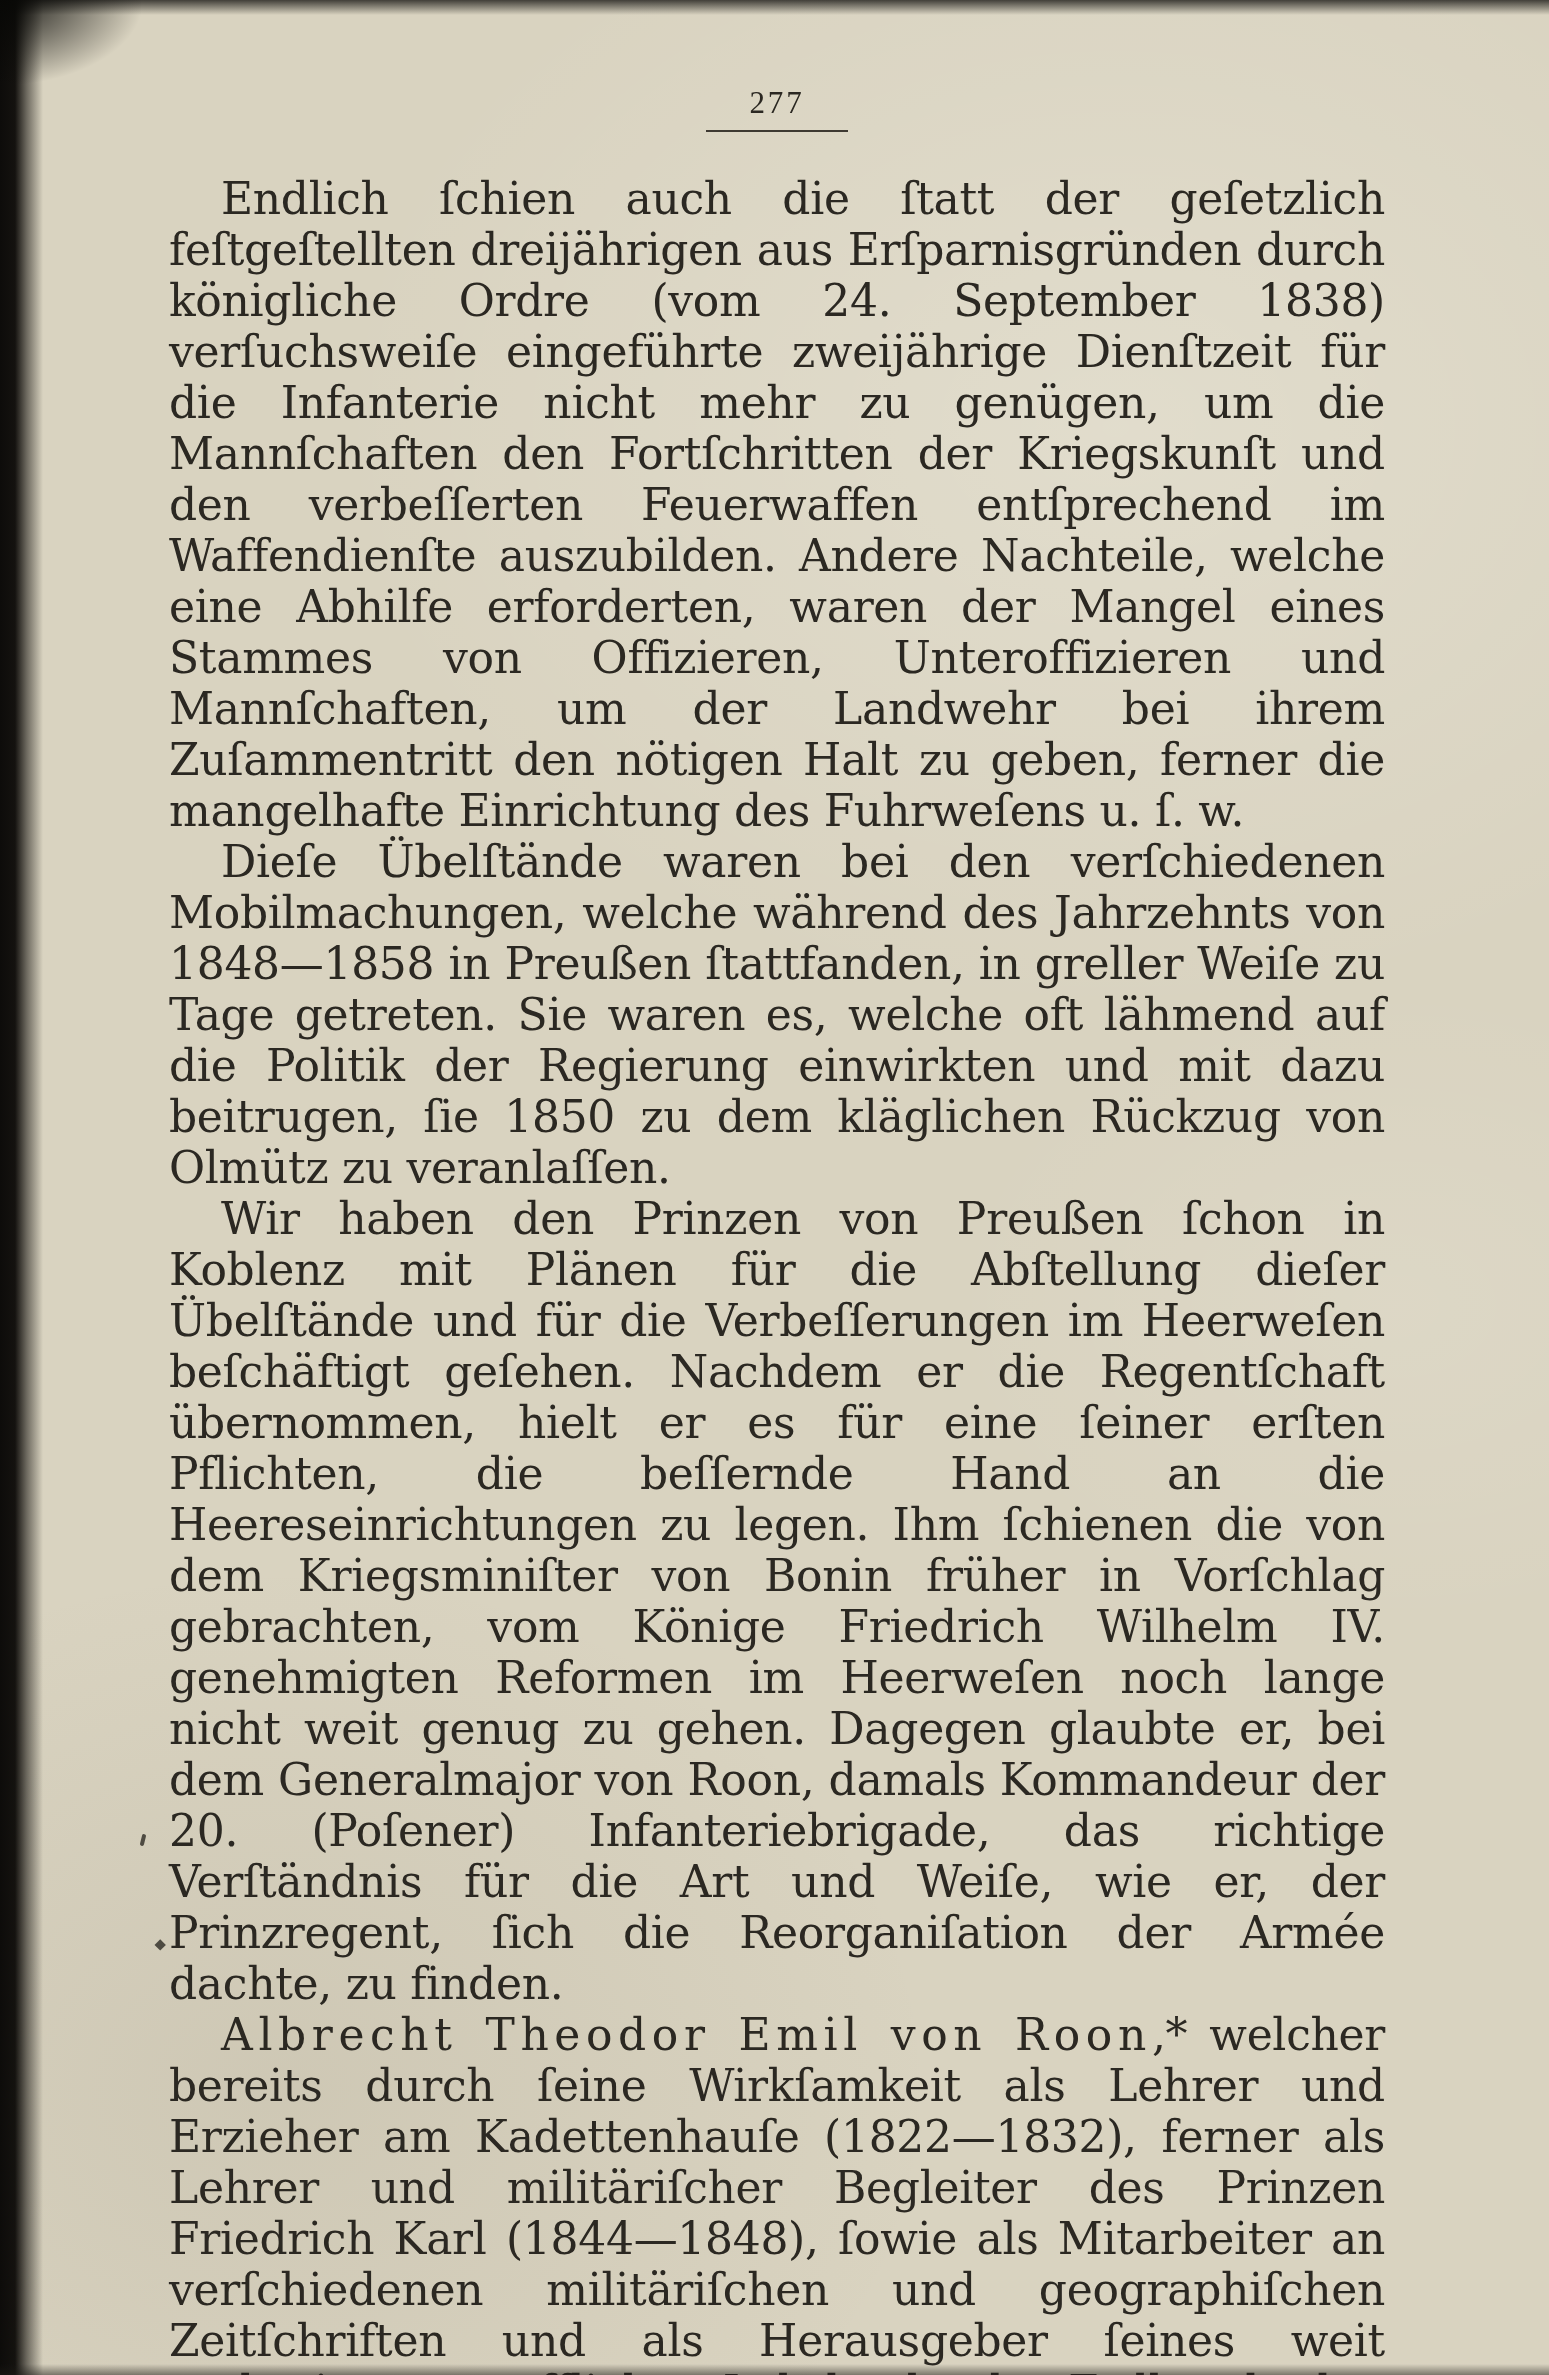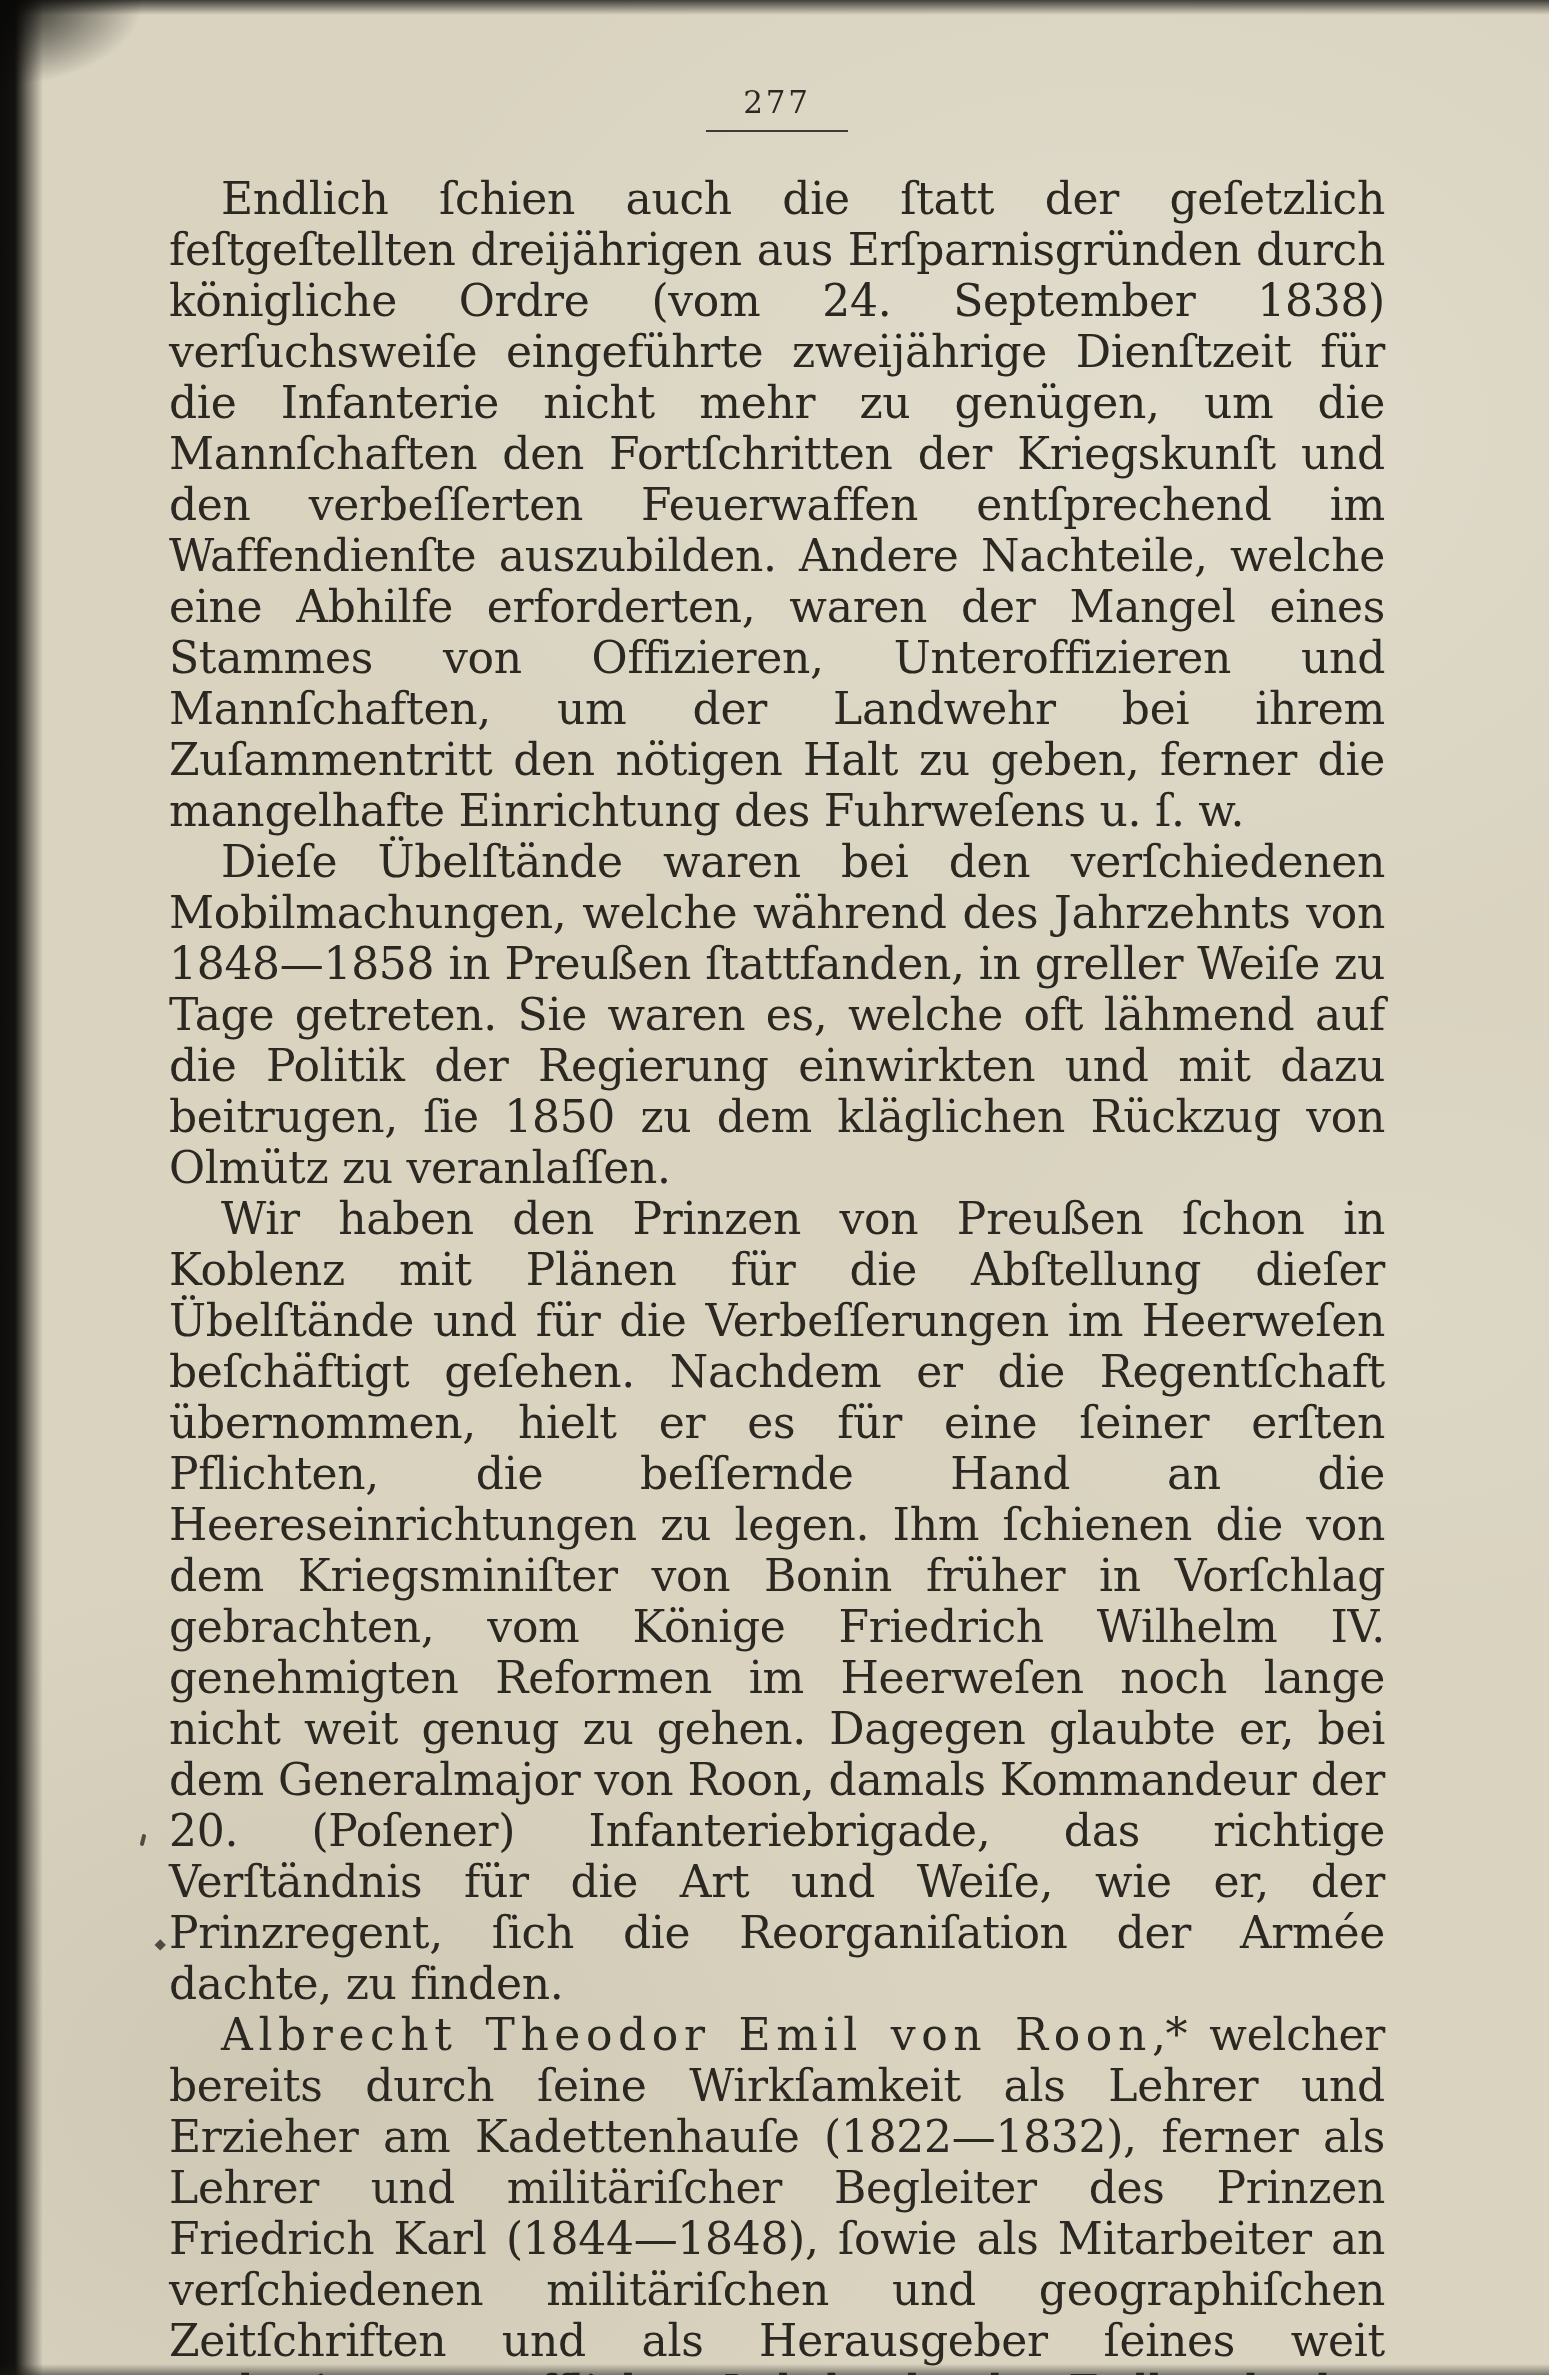--- a/index.html
+++ b/index.html
@@ -45,20 +45,21 @@
     position: absolute; left: 169px; top: 0; width: 1216px; height: 100%;
     z-index: 2;
   }
 
   .page-number {
     margin-top: 84px;
     text-align: center;
     font-size: 31px;
     line-height: 37px;
     letter-spacing: 2.8px;
+    font-family: Liberation Serif, serif;
   }
   .page-number-rule {
     width: 142px; height: 1.9px;
     background: var(--rule, #3e3a32);
     margin: 9.4px auto 0 auto;
   }
 
   .body-text {
     margin-top: 41px;
     font-size: 44px;

